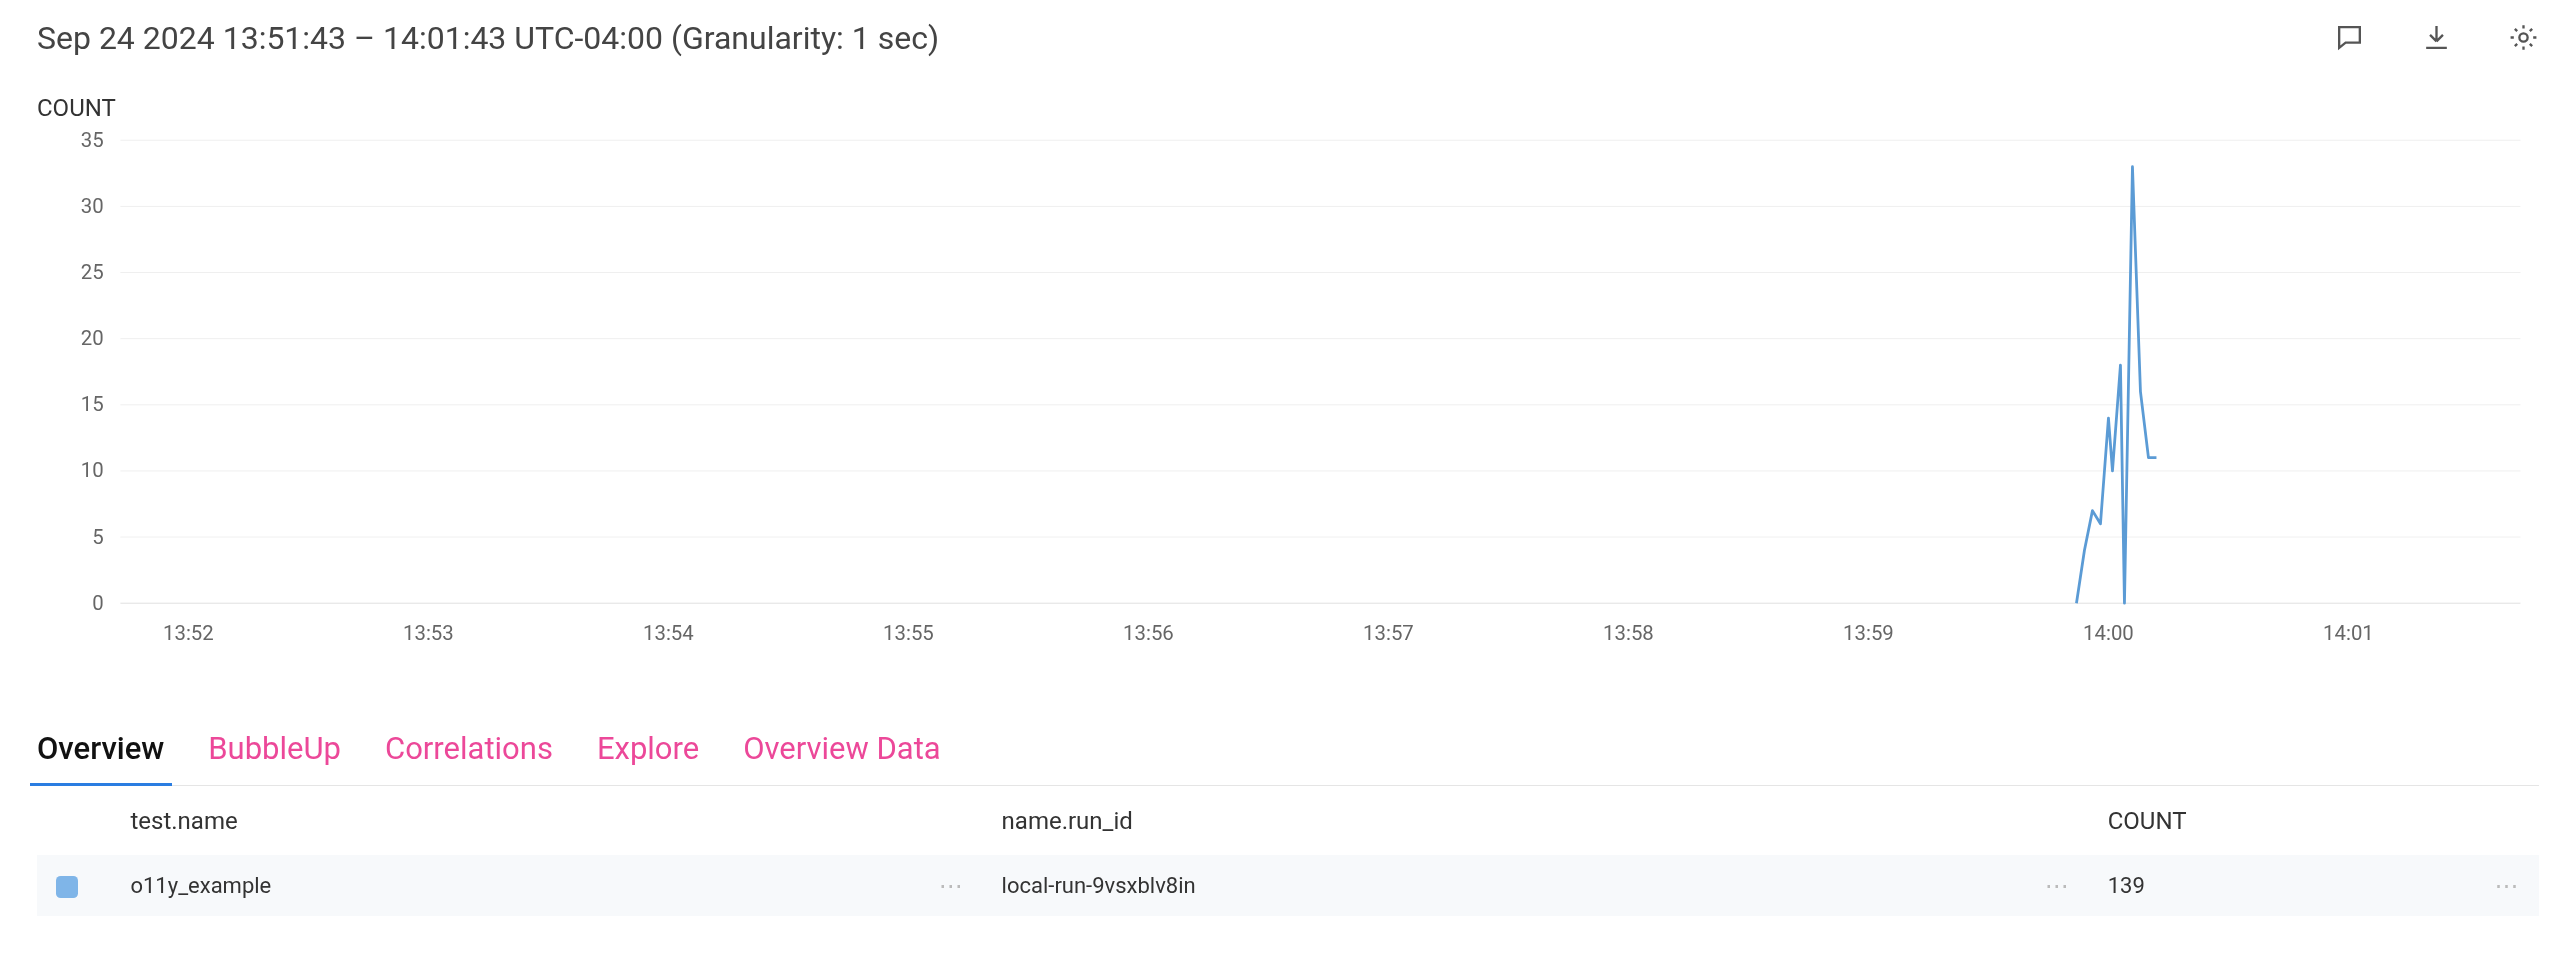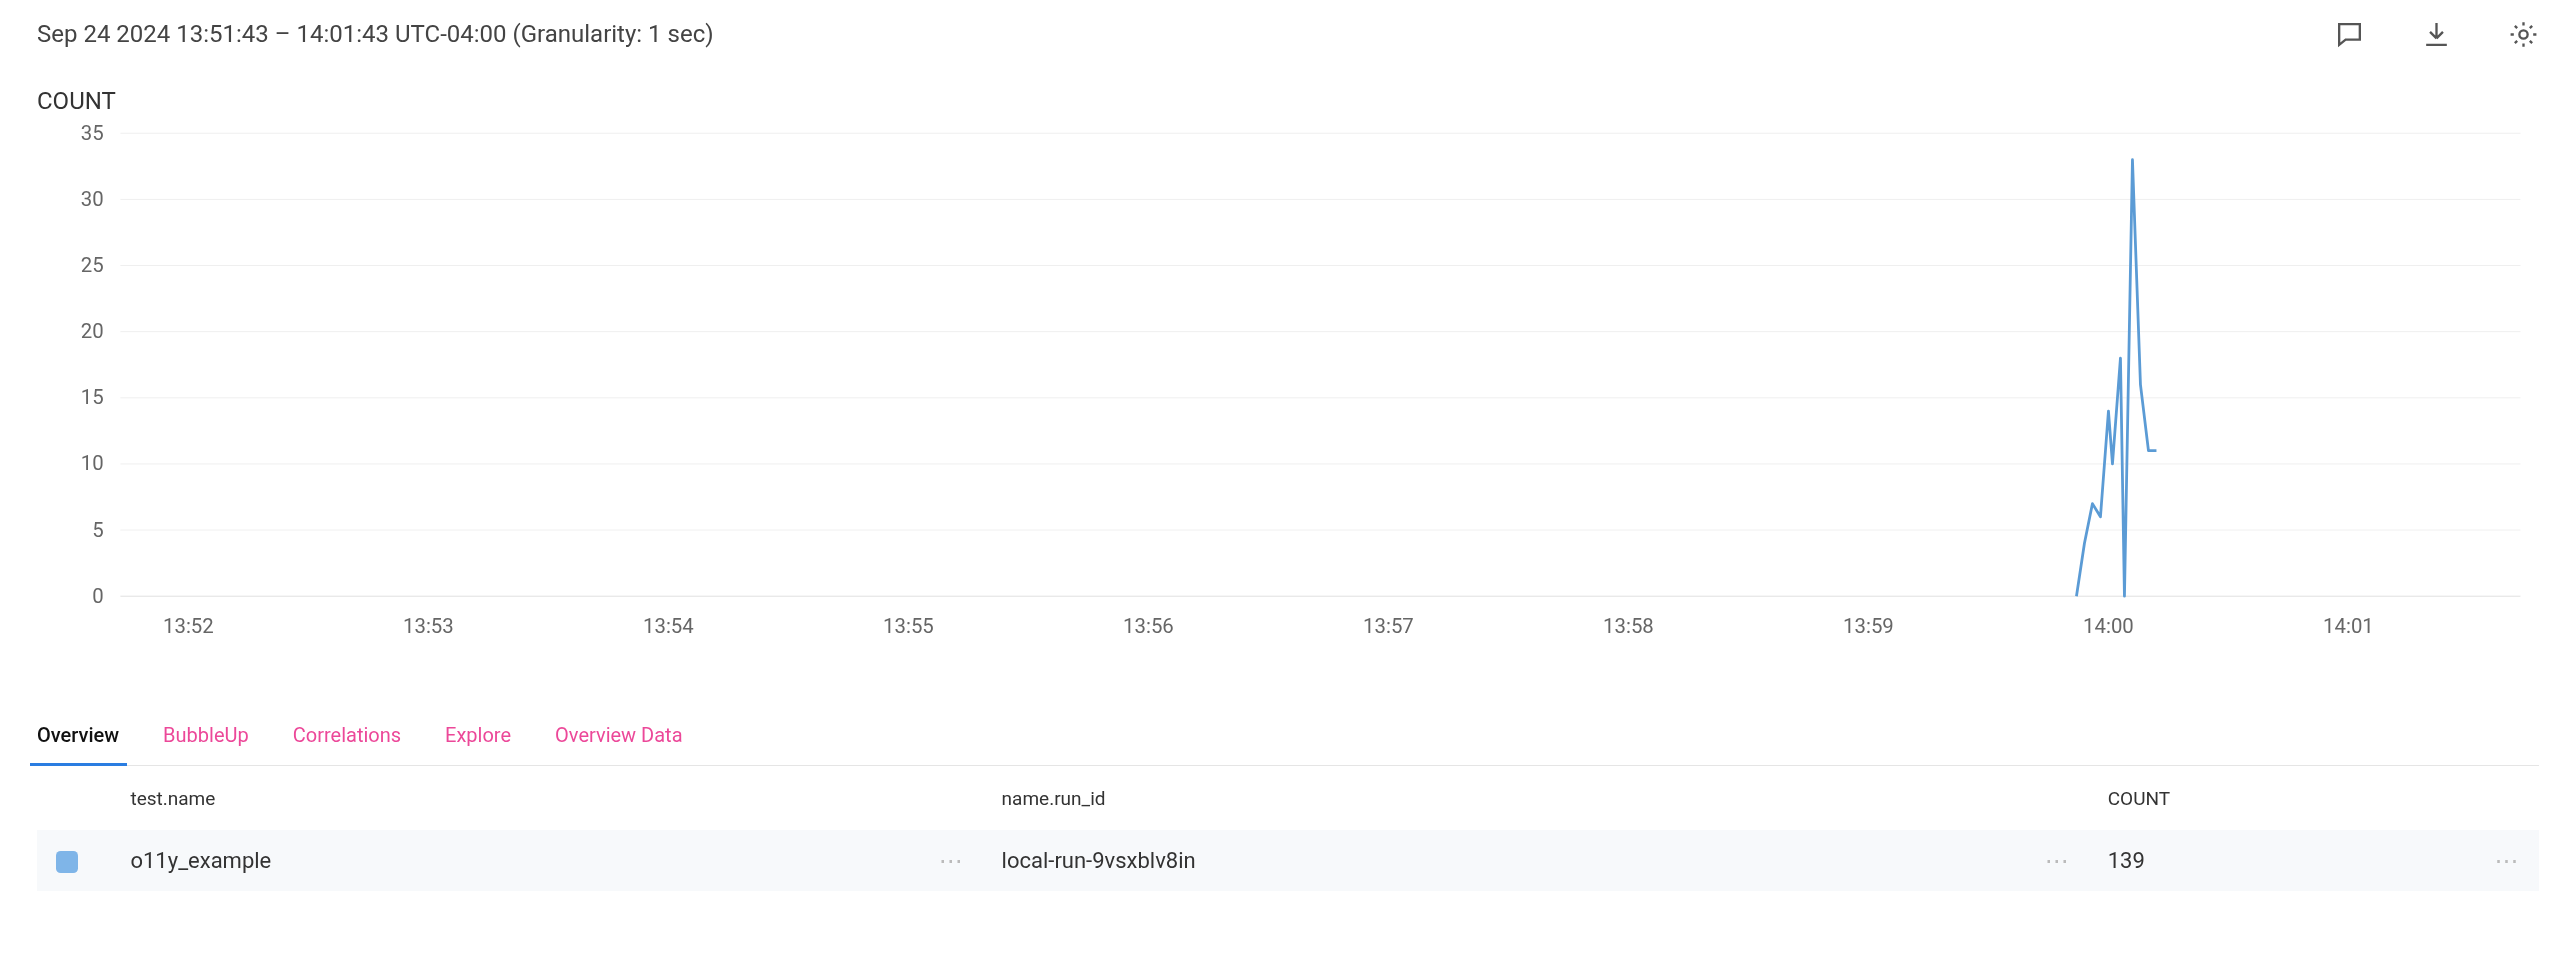--- a/index.html
+++ b/index.html
@@ -12,21 +12,21 @@
     font-size: 22px;
   }
   .header-row {
     display: flex;
     justify-content: space-between;
     align-items: center;
     margin-bottom: 37px;
   }
   .time-range {
     color: #444;
-    font-size: 24px;
+    font-size: 32px;
   }
   .header-icons {
     display: flex;
     gap: 56px;
     align-items: center;
     color: #555;
   }
   .header-icons svg { width: 31px; height: 31px; stroke: #555; fill: none; stroke-width: 1.8; cursor: pointer; }
   .chart-title {
     font-size: 24px;
@@ -41,21 +41,21 @@
   .chart-svg { width: 100%; height: 537px; }
   .gridline { stroke: #eee; stroke-width: 1; }
   .axis-baseline { stroke: #ddd; stroke-width: 1; }
   .axis-text { fill: #666; font-size: 22px; }
   .series-line { stroke: #5b9bd5; stroke-width: 3; fill: none; stroke-linejoin: round; }
   .tabs {
     display: flex;
     gap: 44px;
     border-bottom: 0.9px solid #e5e5e5;
     padding: 0 0 0 0;
-    font-size: 20px;
+    font-size: 31px;
     margin-bottom: 0;
   }
   .tab {
     padding: 11px 0 18.5px 0;
     color: #ec4899;
     cursor: pointer;
     position: relative;
   }
   .tab.active {
     color: #111;
@@ -71,21 +71,21 @@
   .table {
     width: 100%;
     border-collapse: collapse;
     font-size: 22px;
   }
   .table th {
     text-align: left;
     font-weight: 400;
     color: #333;
     padding: 20.4px 18.5px;
-    font-size: 19px;
+    font-size: 24px;
   }
   .table td {
     padding: 16.7px 18.5px;
     color: #333;
   }
   .table tbody tr {
     background: #f7f9fb;
   }
   .swatch {
     width: 22px; height: 22px;

